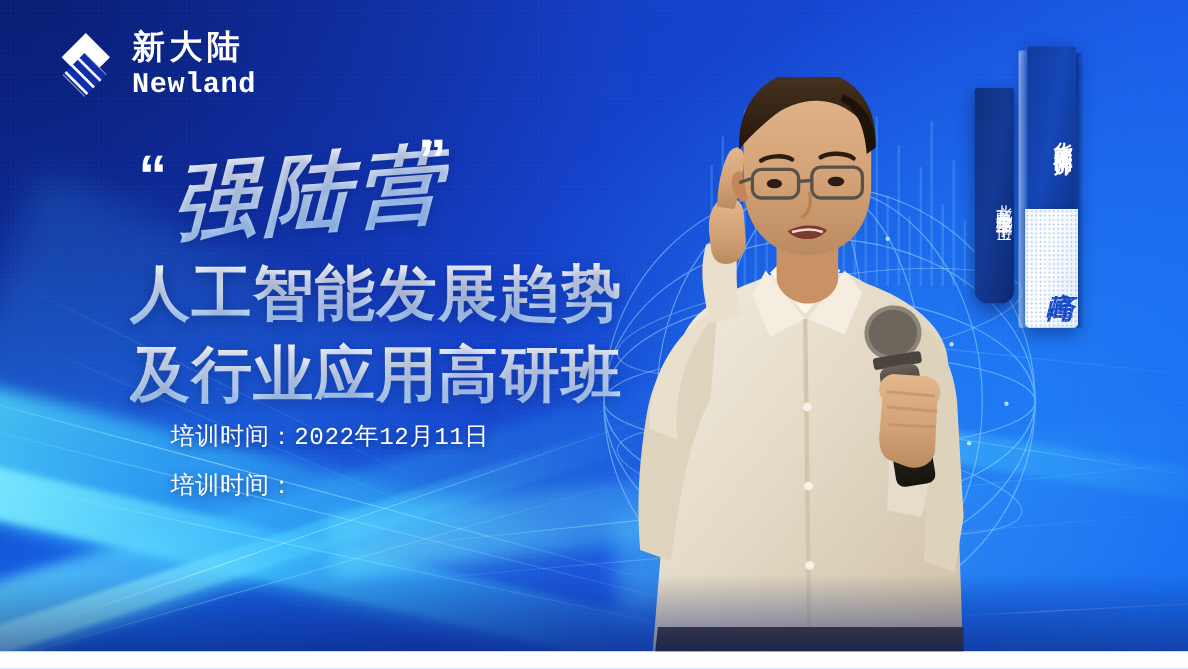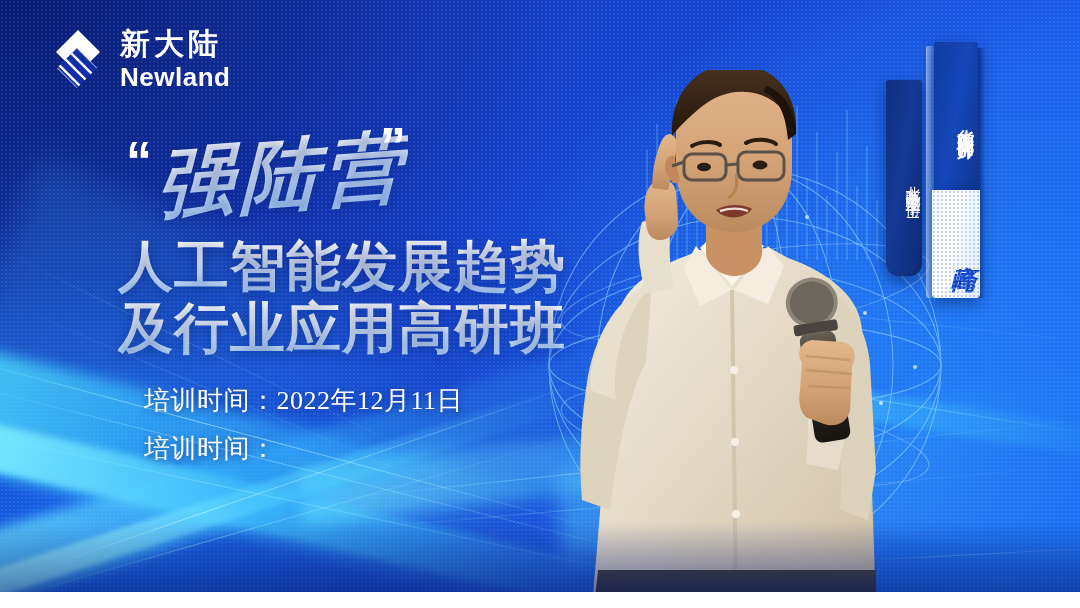--- a/index.html
+++ b/index.html
@@ -84,21 +84,21 @@
   .logo{ position:absolute; left:48px; top:28px; display:flex; align-items:center; gap:14px; }
   .logo-mark{ position:relative; width:58px; height:62px; }
   .logo-mark svg{ width:100%; height:100%; display:block; }
   .logo-text{ display:flex; flex-direction:column; line-height:1; }
   .logo-cn{
     font-size:30px; font-weight:700; color:#fff; letter-spacing:4px;
     font-family:"DejaVu Sans","Liberation Sans",sans-serif;
   }
   .logo-en{
     font-size:26px; font-weight:700; color:#fff; letter-spacing:.5px; margin-top:5px;
-    font-family:Liberation Sans, sans-serif;
+    font-family:Liberation Mono, monospace;
   }
 
   
   .headline{ position:absolute; left:120px; top:128px; width:470px; }
 
   .brush-row{ position:relative; height:108px; }
   .brush-text{
     position:absolute; left:36px; top:-4px;
     font-size:78px; font-weight:700; letter-spacing:6px;
     font-family:"DejaVu Serif","Liberation Serif",serif;
@@ -118,27 +118,27 @@
 
   .line2,.line3{
     font-size:55px; font-weight:700; letter-spacing:1px; white-space:nowrap;
     font-family:"DejaVu Sans","Liberation Sans",sans-serif;
     background:linear-gradient(180deg,#ffffff 0%,#f2f9ff 32%,#cfe6ff 70%,#a9d2fb 100%);
     -webkit-background-clip:text; background-clip:text; color:transparent;
     text-shadow:0 3px 12px rgba(4,24,98,.40);
     line-height:1.12;
   }
   .line2{ margin-left:-2px; }
-  .line3{ margin-left:-2px; }
+  .line3{ margin-left:-2px;margin-top:12px; }
 
   
   .info{
-    position:absolute; left:144px; top:388px; width:430px;
-    color:#ffffff; font-size:26px; line-height:1.0;
-    font-family:Liberation Serif, serif;
+    position:absolute; left:155px; top:388px; width:430px;
+    color:#ffffff; font-size:22px; line-height:1.0;
+    font-family:Liberation Mono, monospace;
     text-shadow:0 2px 7px rgba(4,22,90,.55);
   }
   .info-row{ display:flex; margin-bottom:22px; white-space:nowrap; }
   .info-row.indent{ padding-left:104px; }
   .info-label{ letter-spacing:.5px; }
   .info-value{ letter-spacing:.5px;text-align:right; }
 
   
   .speaker{ position:absolute; left:470px; top:70px; width:520px; height:538px; }
   .speaker svg{ width:100%; height:100%; display:block; }

